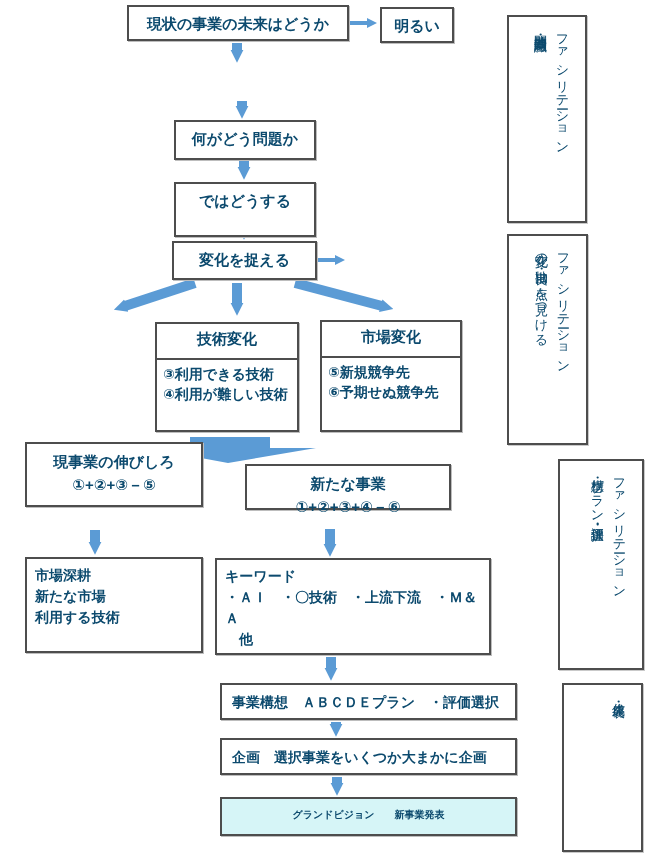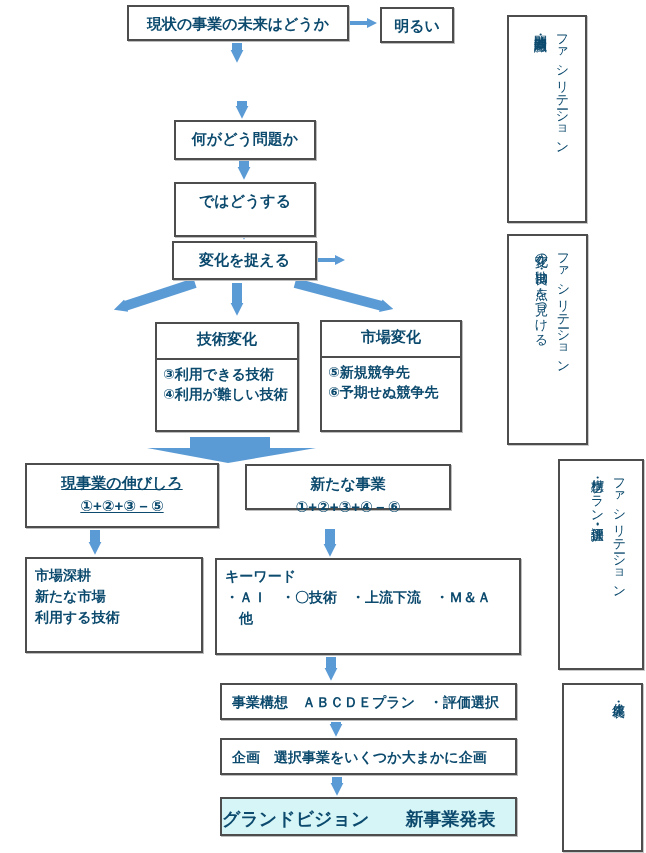--- a/index.html
+++ b/index.html
@@ -24,21 +24,21 @@
     box-sizing:border-box;height:36px;padding-top:5px;
     text-align:center;border-bottom:2px solid #4d4d4d;
   }
   .split .bd{
     padding:4px 6px;font-size:14px;line-height:1.45;
     text-align:left;white-space:pre-line;
   }
   .twoline{text-align:center;padding-top:6px;line-height:1.55;font-size:15px;}
   .leftpad{font-size:14px;padding:6px 8px;line-height:1.5;text-align:left;}
   .bar{font-size:14px;padding:8px 0 0 10px;text-align:left;}
-  .highlight{background:#d6f5f7;font-size:18px;padding-top:9px;}
+  .highlight{background:#d6f5f7;font-size:10px;text-align:center;padding-top:9px;}
   .vbox{
     position:absolute;box-sizing:border-box;
     border:2px solid #4d4d4d;background:#ffffff;
     writing-mode:vertical-rl;text-orientation:mixed;
     font-size:13px;font-weight:normal;line-height:1.7;
     letter-spacing:0.5px;white-space:pre-line;
     padding:8px 12px;box-shadow:1px 1px 0 #c9c9c9;
   }
   svg.arrows{position:absolute;left:0;top:0;pointer-events:none;}
   svg.arrows line{stroke:#5b9bd5;}
@@ -95,35 +95,35 @@
     <div class="bd">③利用できる技術
 ④利用が難しい技術</div>
   </div>
 
   <div class="box split" style="left:320px;top:320px;width:142px;height:112px;">
     <div class="hdr">市場変化</div>
     <div class="bd">⑤新規競争先
 ⑥予期せぬ競争先</div>
   </div>
 
-  <div class="box twoline" style="left:25px;top:463px;width:194px;height:65px;text-decoration:underline;">
+  <div class="box twoline" style="left:25px;top:442px;width:178px;height:65px;">
     <div>現事業の伸びしろ</div>
     <div>①+②+③－⑤</div>
   </div>
 
   <div class="box twoline" style="left:245px;top:464px;width:206px;height:46px;">
     <div>新たな事業</div>
     <div>①+②+③+④－⑥</div>
   </div>
 
   <div class="box leftpad pre" style="left:25px;top:557px;width:178px;height:96px;">市場深耕
 新たな市場
 利用する技術</div>
 
-  <div class="box leftpad pre" style="left:215px;top:558px;width:306px;height:97px;">キーワード
+  <div class="box leftpad pre" style="left:215px;top:558px;width:276px;height:97px;">キーワード
 ・ＡＩ　・〇技術　・上流下流　・Ｍ＆Ａ
 　他</div>
 
   <div class="box bar" style="left:220px;top:683px;width:297px;height:37px;">事業構想　ＡＢＣＤＥプラン　・評価選択</div>
 
   <div class="box bar" style="left:220px;top:738px;width:297px;height:37px;">企画　選択事業をいくつか大まかに企画</div>
 
   <div class="box highlight" style="left:220px;top:797px;width:297px;height:39px;">グランドビジョン　　新事業発表</div>
 
   <div class="vbox" style="left:507px;top:15px;width:80px;height:208px;">ファシリテーション

